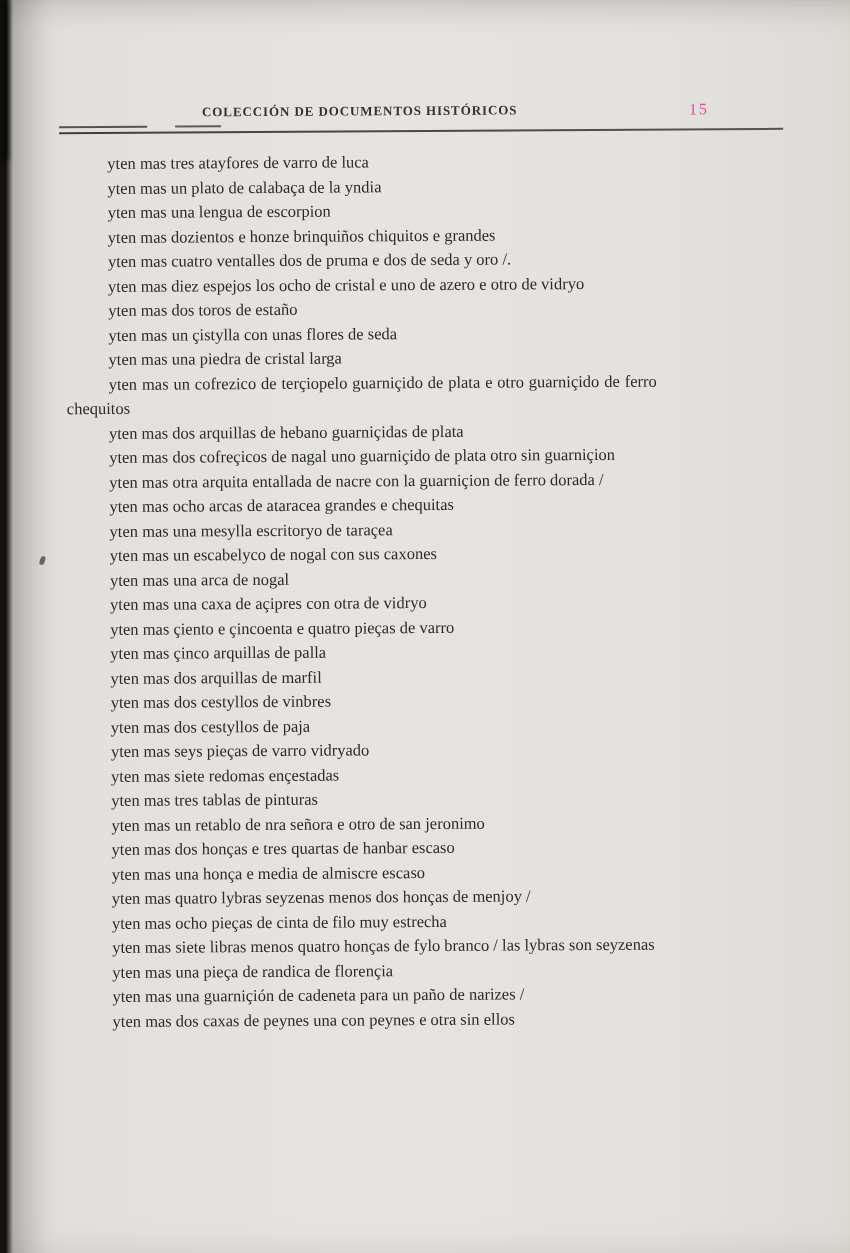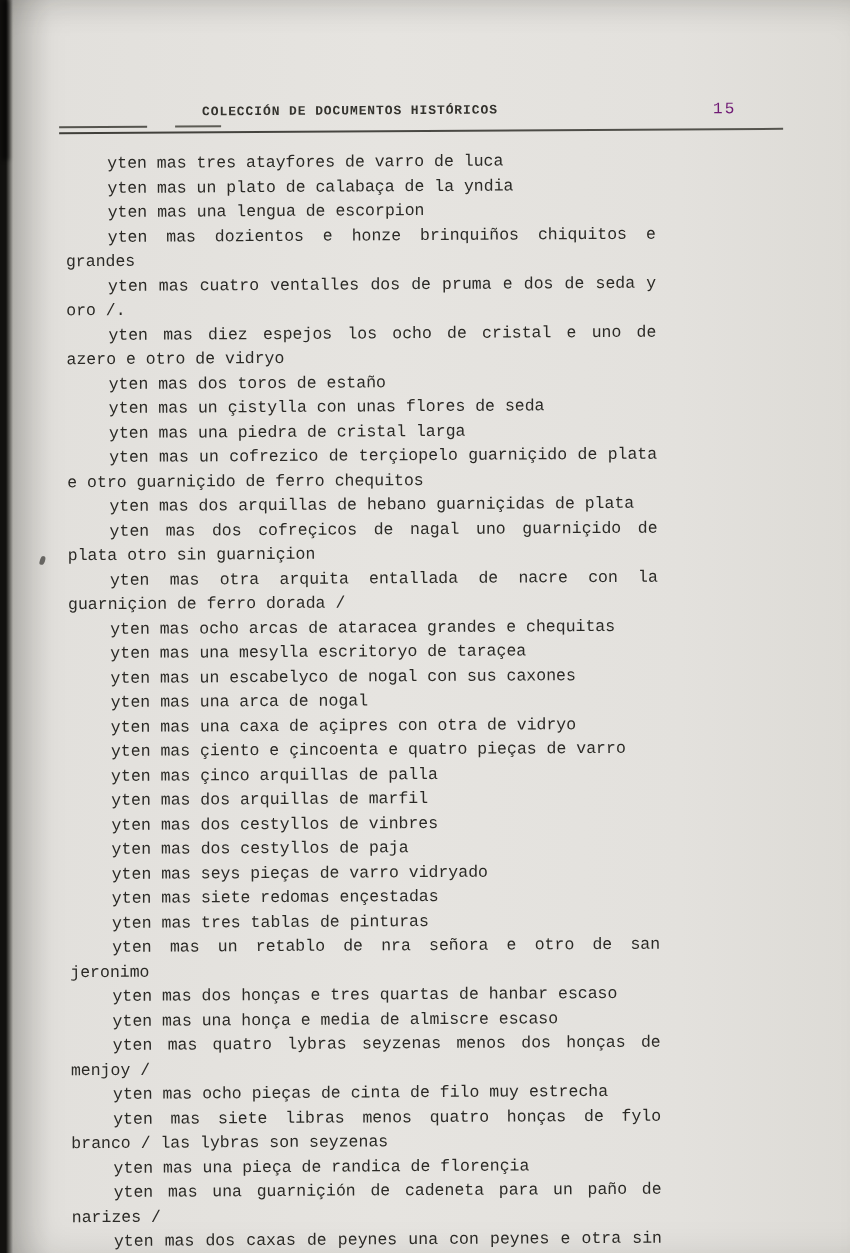--- a/index.html
+++ b/index.html
@@ -13,21 +13,20 @@
     overflow: hidden;
     background: linear-gradient(90deg, #c8c6c1 0%, #e2e0dc 6%, #e6e4e0 45%, #e3e1dd 80%, #dddbd6 100%);
     font-family: "Liberation Serif", serif;
     color: #2b2a26;
   }
   .page {
     position: absolute;
     inset: 0;
     box-shadow: inset 34px 0 50px -24px rgba(20,20,18,0.35),
                 inset 0 24px 40px -30px rgba(20,20,18,0.18);
-    font-family: Liberation Mono, monospace;
   }
   
   .scan-edge {
     position: absolute;
     left: 0; top: 0;
     width: 13px; height: 100%;
     background: linear-gradient(90deg, #12110f 0px, #12110f 6px, #403f3b 8px, rgba(64,63,59,0) 13px);
   }
   .scan-edge::after {
     content: "";
@@ -61,24 +60,24 @@
     position: absolute;
     left: 205px; top: 0;
     font-size: 13px;
     font-weight: bold;
     letter-spacing: 0.9px;
     white-space: nowrap;
     color: #34332e;
   }
   .pagenum {
     position: absolute;
-    left: 716px; top: -1px;
+    left: 692px; top: -1px;
     font-size: 16px;
     letter-spacing: 2px;
-    color: #701a75;
+    color: #ec4899;
   }
   .rule {
     position: absolute;
     top: 130px; left: 62px;
     width: 724px; height: 2px;
     background: linear-gradient(90deg, #3f3e39 0%, #4a4944 55%, #55544e 100%);
   }
   .rule::before {
     content: "";
     position: absolute;

